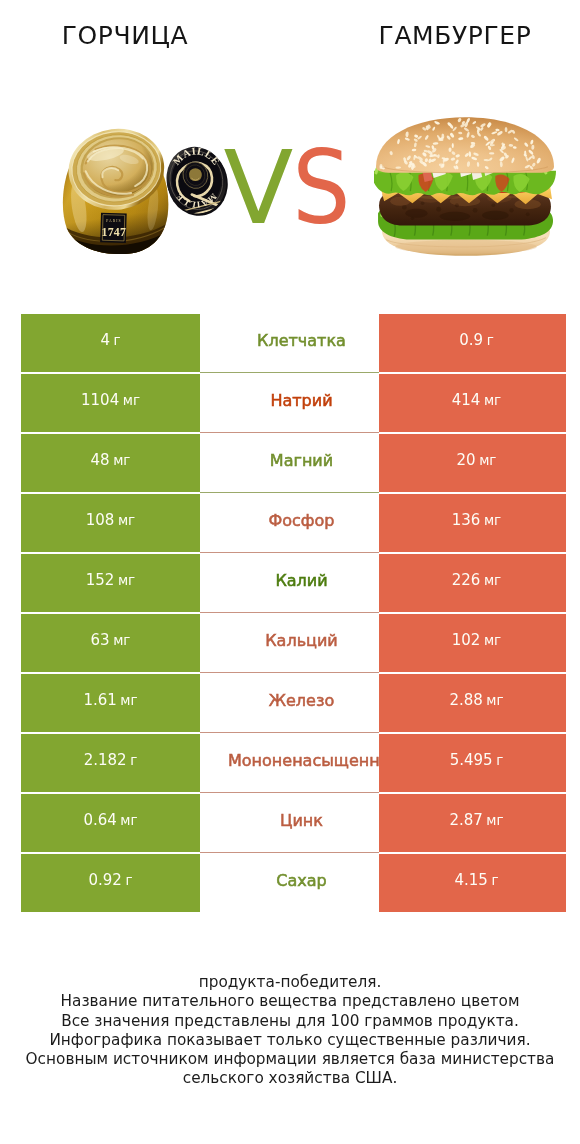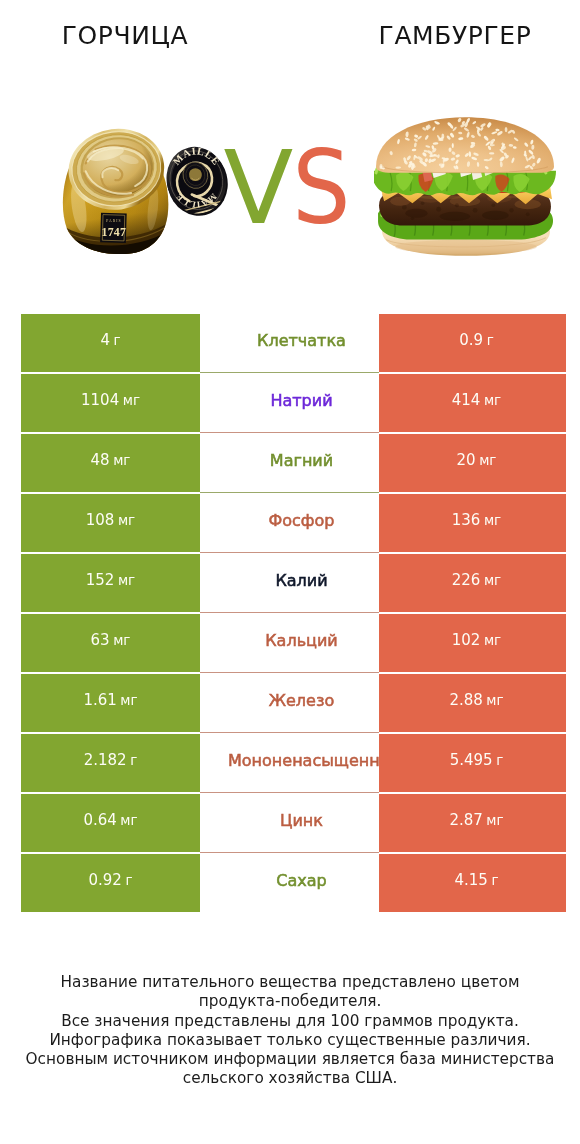--- a/index.html
+++ b/index.html
@@ -498,21 +498,21 @@
           <span class="val">0.9</span>
           <span class="unit">г</span>
         </div>
         <div class="sep" style="background:#9BA96A"></div>
       </div>
       <div class="row">
         <div class="cell-left">
           <span class="val">1104</span>
           <span class="unit">мг</span>
         </div>
-        <div class="cell-mid" style="color:#6d28d9">
+        <div class="cell-mid" style="color:#c2410c">
           <span>
             <span class="ln">Натрий</span>
           </span>
         </div>
         <div class="cell-right">
           <span class="val">414</span>
           <span class="unit">мг</span>
         </div>
         <div class="sep" style="background:#C99383"></div>
       </div>
@@ -546,21 +546,21 @@
           <span class="val">136</span>
           <span class="unit">мг</span>
         </div>
         <div class="sep" style="background:#C99383"></div>
       </div>
       <div class="row">
         <div class="cell-left">
           <span class="val">152</span>
           <span class="unit">мг</span>
         </div>
-        <div class="cell-mid" style="color:#0f172a">
+        <div class="cell-mid" style="color:#4d7c0f">
           <span>
             <span class="ln">Калий</span>
           </span>
         </div>
         <div class="cell-right">
           <span class="val">226</span>
           <span class="unit">мг</span>
         </div>
         <div class="sep" style="background:#C99383"></div>
       </div>
@@ -639,21 +639,21 @@
           </span>
         </div>
         <div class="cell-right">
           <span class="val">4.15</span>
           <span class="unit">г</span>
         </div>
       </div>
     </div>
 
   <div class="foot" id="footer-text">
+      <div>продукта-победителя.</div>
       <div>Название питательного вещества представлено цветом</div>
-      <div>продукта-победителя.</div>
       <div>Все значения представлены для 100 граммов продукта.</div>
       <div>Инфографика показывает только существенные различия.</div>
       <div>Основным источником информации является база министерства</div>
       <div>сельского хозяйства США.</div>
     </div>
 
 </div>
 
 </body></html>

